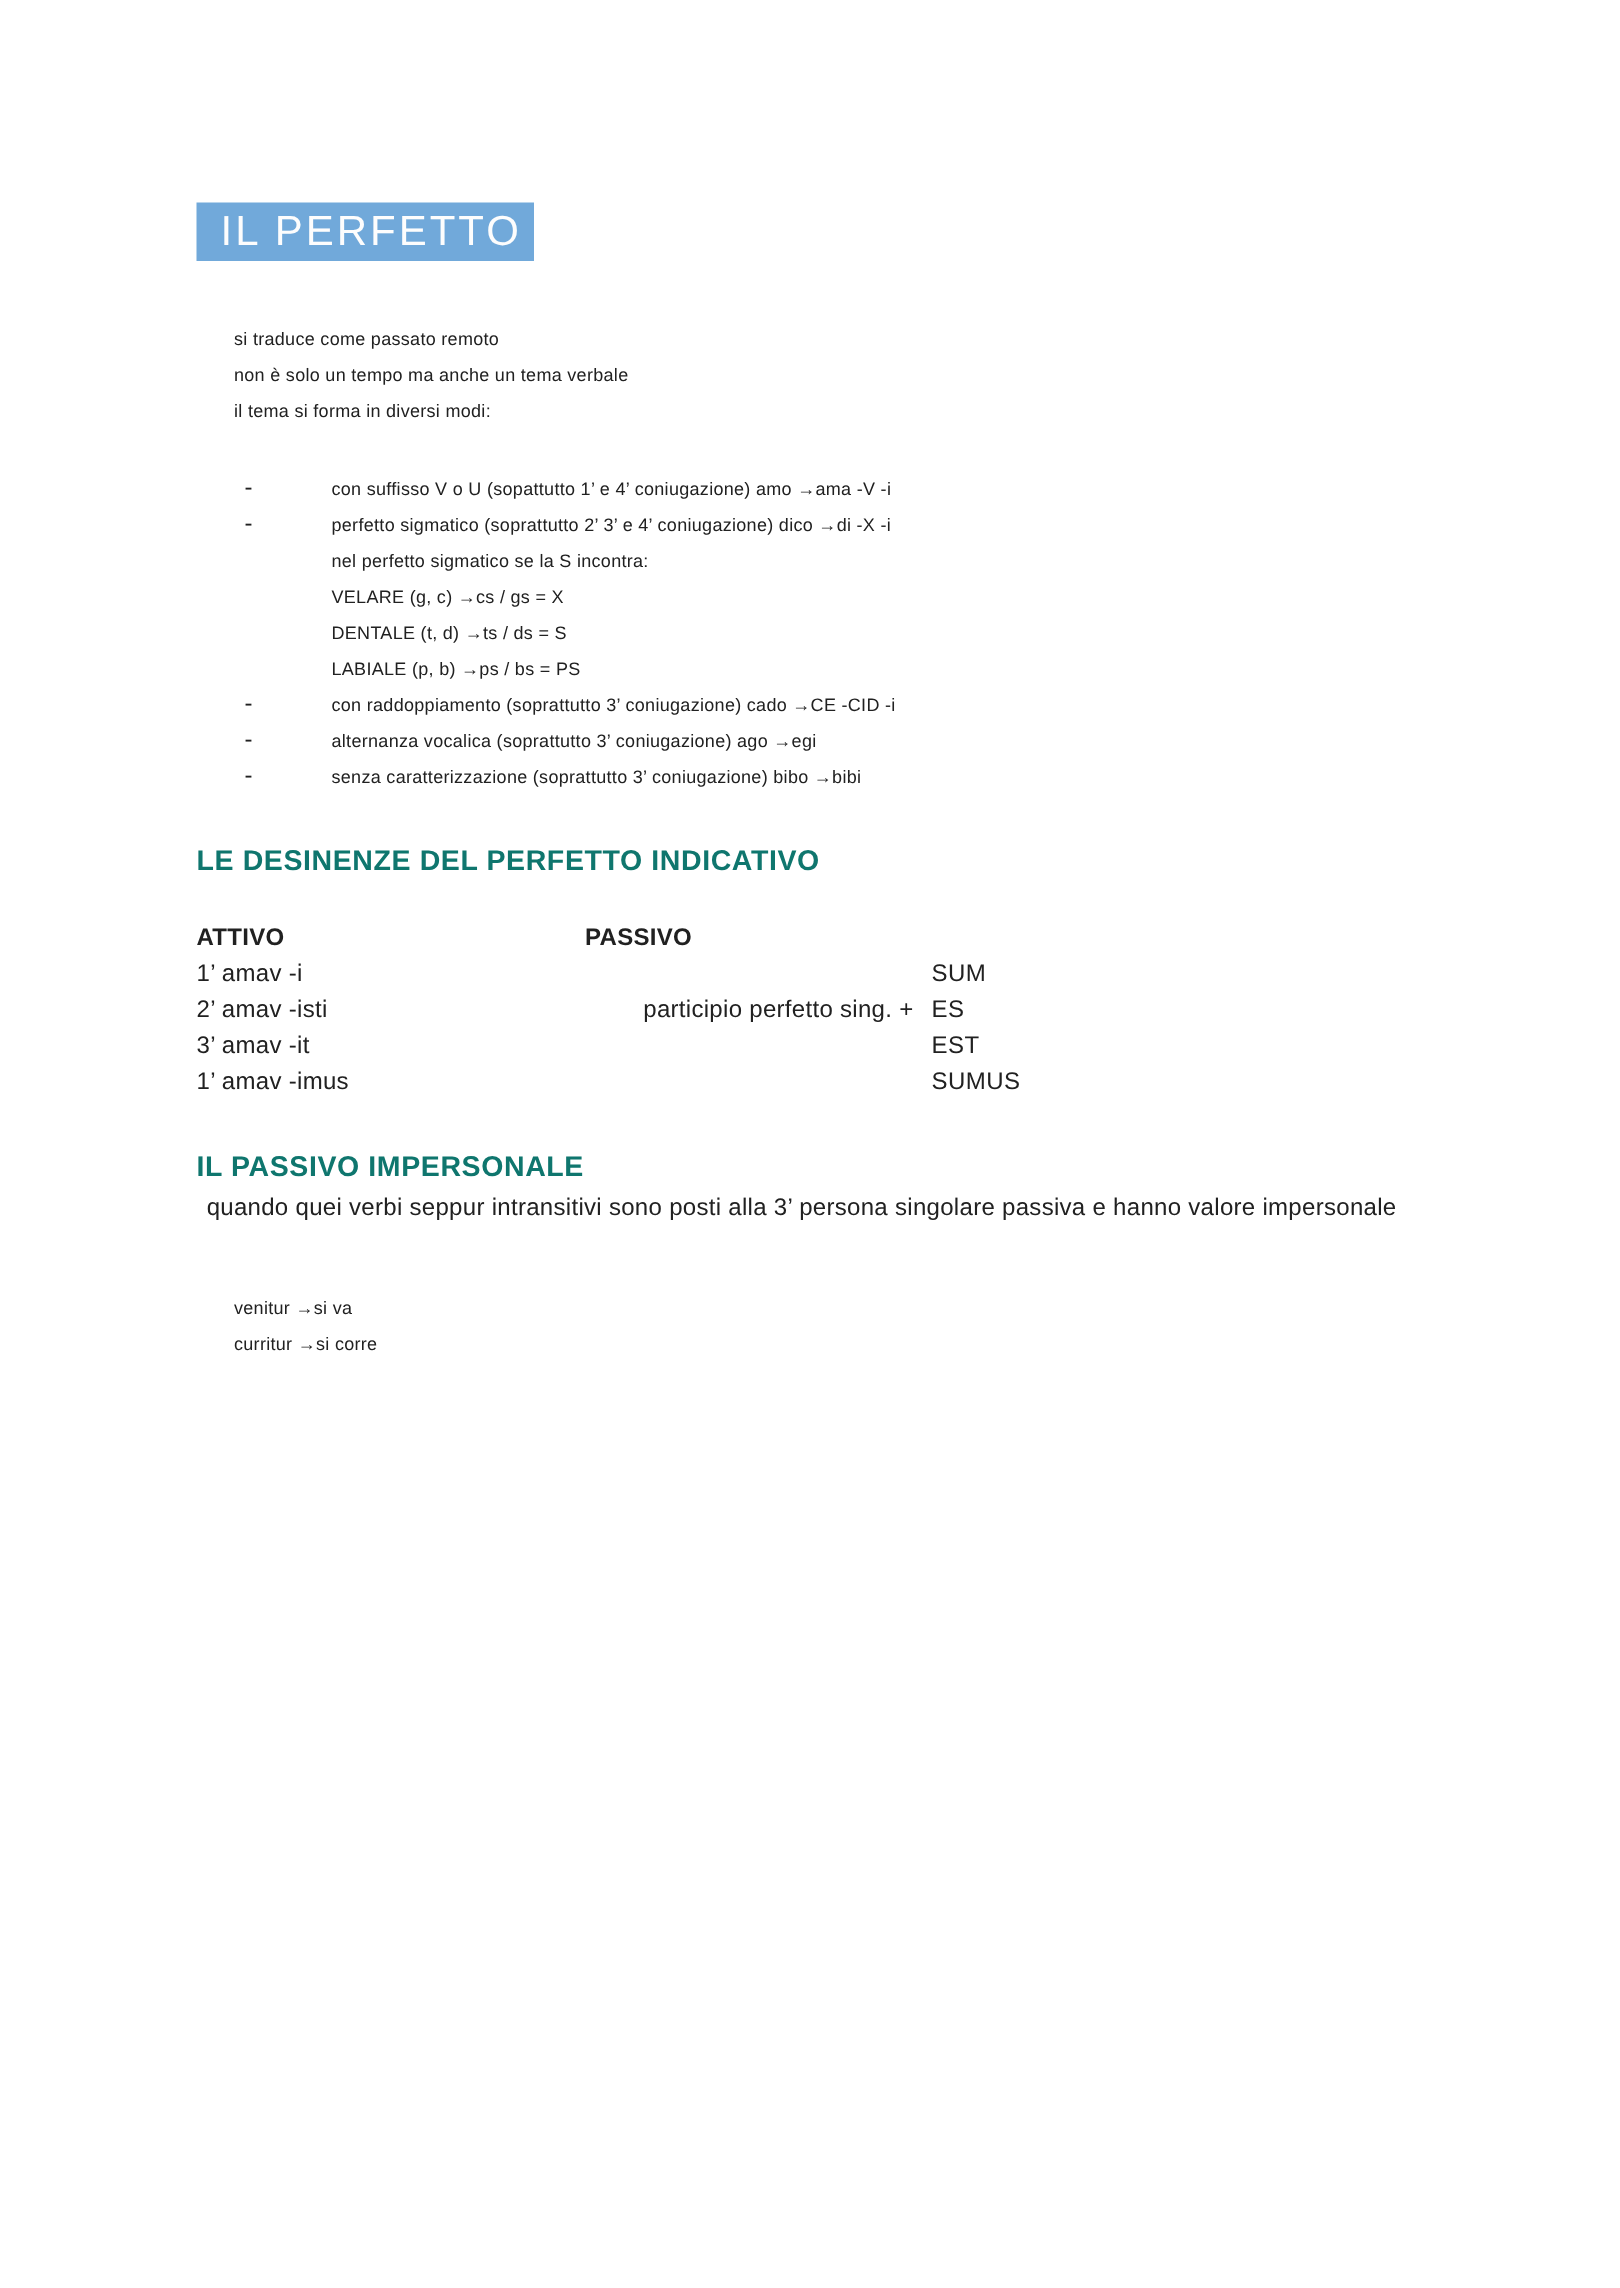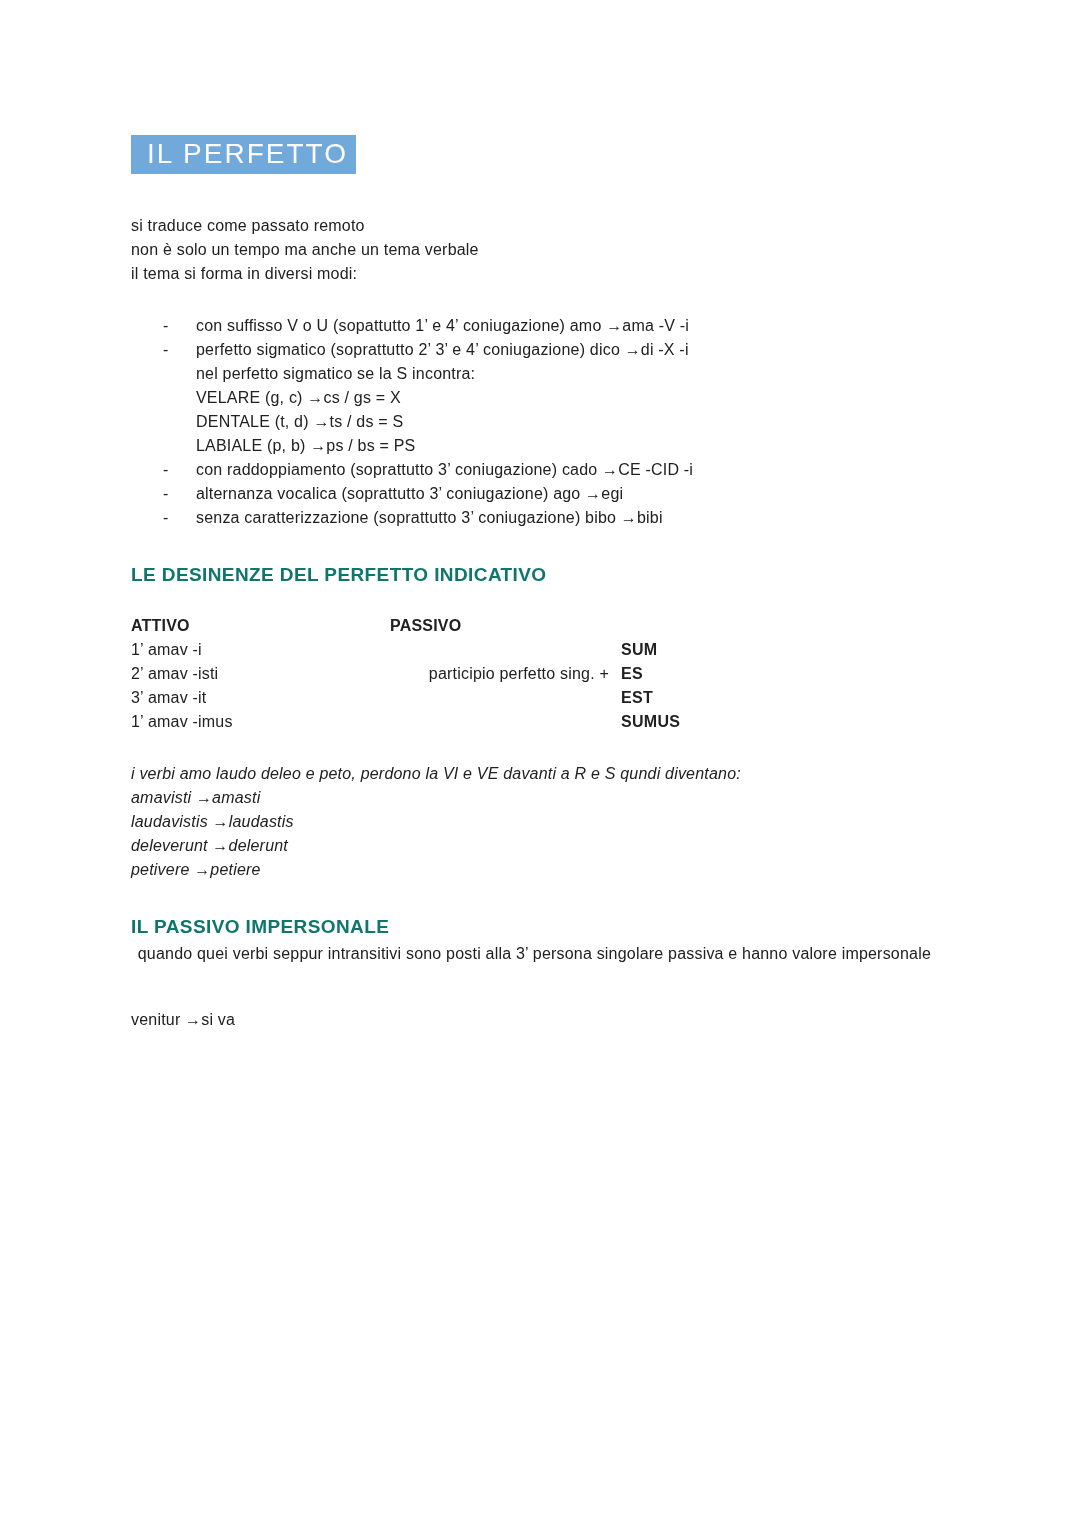--- a/index.html
+++ b/index.html
@@ -21,23 +21,24 @@
   .title {
     display: inline-block;
     background: #71a9da;
     color: #fdfdfd;
     font-size: 28px;
     font-weight: 500;
     letter-spacing: 2px;
     padding: 3px 8px 4px 16px;
   }
   .line {
-    font-size: 16px;
-    line-height: 24px;
-    letter-spacing: 0.2px;
+    font-size: 12px;
+    line-height: 24px;
+    letter-spacing: 0.2px;
+    margin-left: 25px;
   }
   .intro { margin-top: 40px; }
 
   .list { margin-top: 28px; }
   .list-row { display: flex; }
   .dash {
     display: inline-block;
     flex: 0 0 33px;
     margin-left: 32px;
     font-size: 16px;
@@ -65,21 +66,21 @@
     text-align: right;
     padding-right: 12px;
     font-size: 16px;
     line-height: 24px;
     letter-spacing: 0.2px;
   }
   .c2.left { text-align: left; padding-right: 0; }
   .c3 {
     font-size: 16px;
     line-height: 24px;
-    font-weight: bold;
+    font-weight: normal;
     letter-spacing: 0.3px;
   }
   .bold { font-weight: bold; }
 
   .italic-note { margin-top: 28px; }
   .italic-note .line { font-style: italic; }
 
   .para {
     margin-top: 2px;
     max-width: 800px;
@@ -185,36 +186,25 @@
         <div class="trow">
           <div class="c1">1’ amav -imus</div>
           <div class="c2"></div>
           <div class="c3">SUMUS</div>
         </div>
 
 
       </div>
   </div>
 
-  <div class="italic-note">
-
-      <div class="line">i verbi amo laudo deleo e peto, perdono la VI e VE davanti a R e S qundi diventano:</div>
-
-      <div class="line">amavisti →amasti</div>
-
-      <div class="line">laudavistis →laudastis</div>
-
-      <div class="line">deleverunt →delerunt</div>
-
-      <div class="line">petivere →petiere</div>
-    </div>
 
   <div class="heading">IL PASSIVO IMPERSONALE</div>
 
   <div class="para">quando quei verbi seppur intransitivi sono posti alla 3’ persona singolare passiva e hanno valore impersonale</div>
 
   <div class="examples">
 
       <div class="line">venitur →si va</div>
 
+      <div class="line">curritur →si corre</div>
     </div>
 
 </div>
 
 </body></html>

